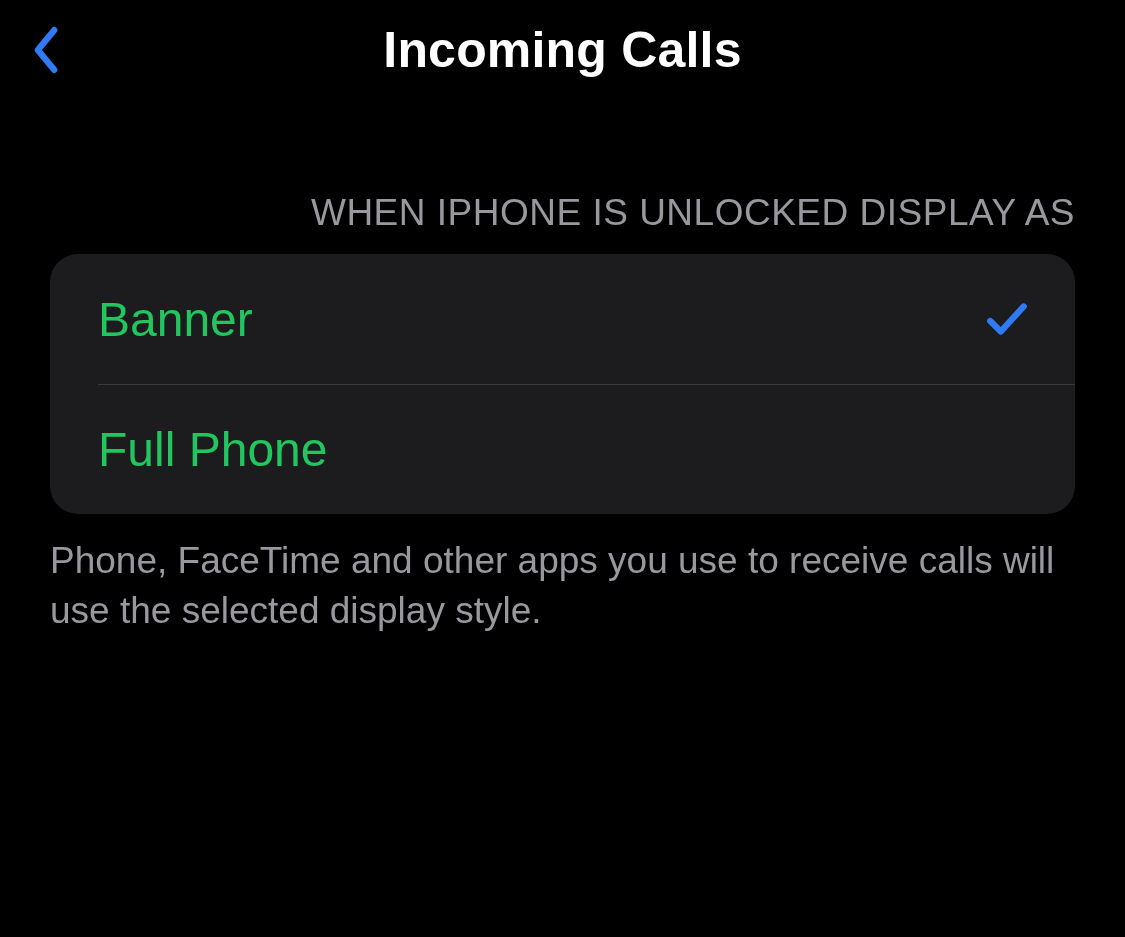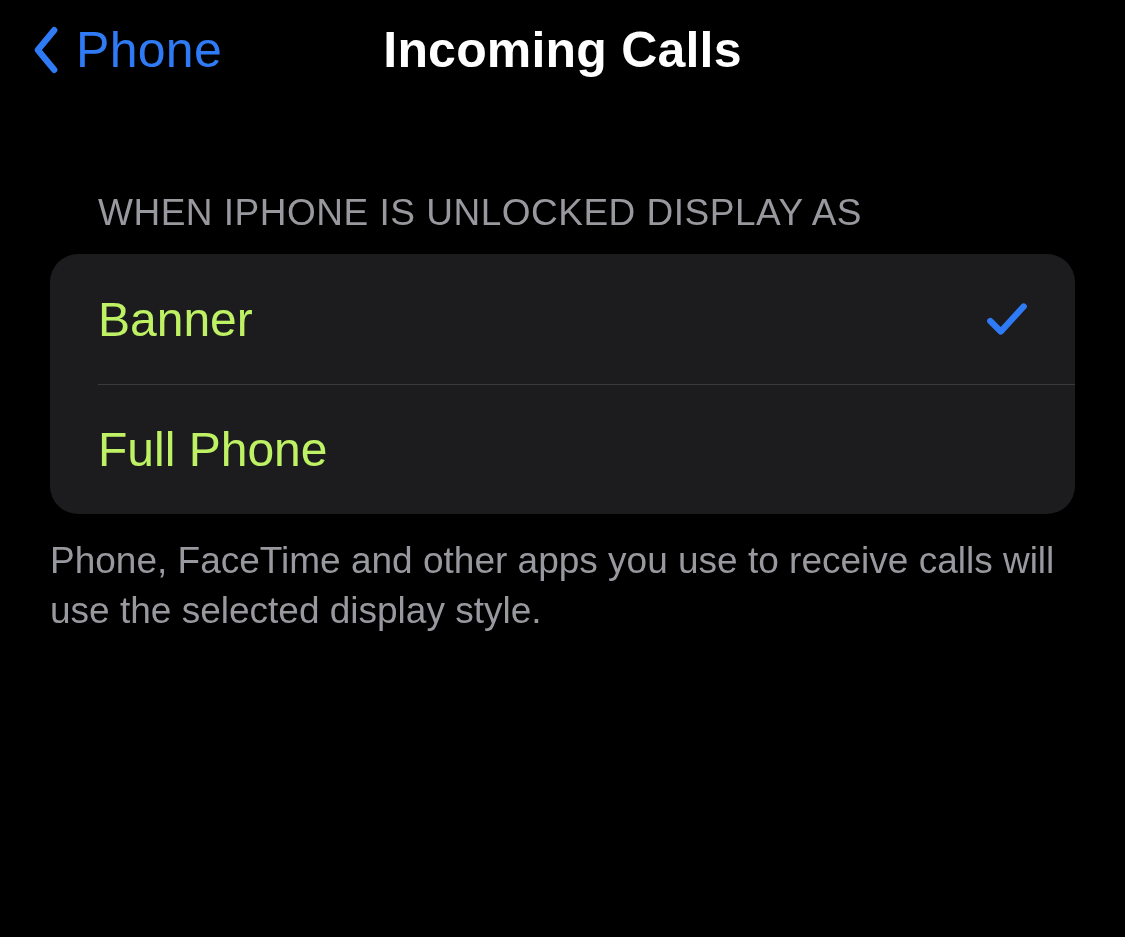--- a/index.html
+++ b/index.html
@@ -57,22 +57,23 @@
     }
     .content {
       padding: 0 50px;
       margin-top: 92px;
     }
     .section-header {
       color: #98989f;
       font-size: 37px;
       font-weight: 400;
       letter-spacing: 0.5px;
-      margin-left: 48px;
+      margin-left: 24px;
       margin-bottom: 20px;
+      text-align: right;
     }
     .list-group {
       background: #1c1c1e;
       border-radius: 28px;
       overflow: hidden;
     }
     .list-row {
       display: flex;
       align-items: center;
       justify-content: space-between;
@@ -84,21 +85,21 @@
     .list-row + .list-row::before {
       content: "";
       position: absolute;
       top: 0;
       left: 48px;
       right: 0;
       height: 1px;
       background: #3a3a3c;
     }
     .row-label {
-      color: #bef264;
+      color: #22c55e;
       font-size: 48px;
       font-weight: 400;
       text-align: right;
     }
     .check-icon {
       width: 48px;
       height: 48px;
       display: flex;
       align-items: center;
       justify-content: center;
@@ -115,21 +116,20 @@
 </head>
 <body>
 
 <div class="nav-bar">
   <div class="back-button">
     <span class="back-chevron">
       <svg viewBox="0 0 24 40" width="28" height="50" fill="none" stroke="#2f7bf6" stroke-width="5.5" stroke-linecap="round" stroke-linejoin="round">
         <polyline points="19,3 5,20 19,37"></polyline>
       </svg>
     </span>
-    <span class="back-label">Phone</span>
   </div>
   <div class="page-title">Incoming Calls</div>
 </div>
 
 <div class="content">
   <div class="section-header">WHEN IPHONE IS UNLOCKED DISPLAY AS</div>
 
   <div class="list-group">
     <div class="list-row">
       <span class="row-label">Banner</span>

